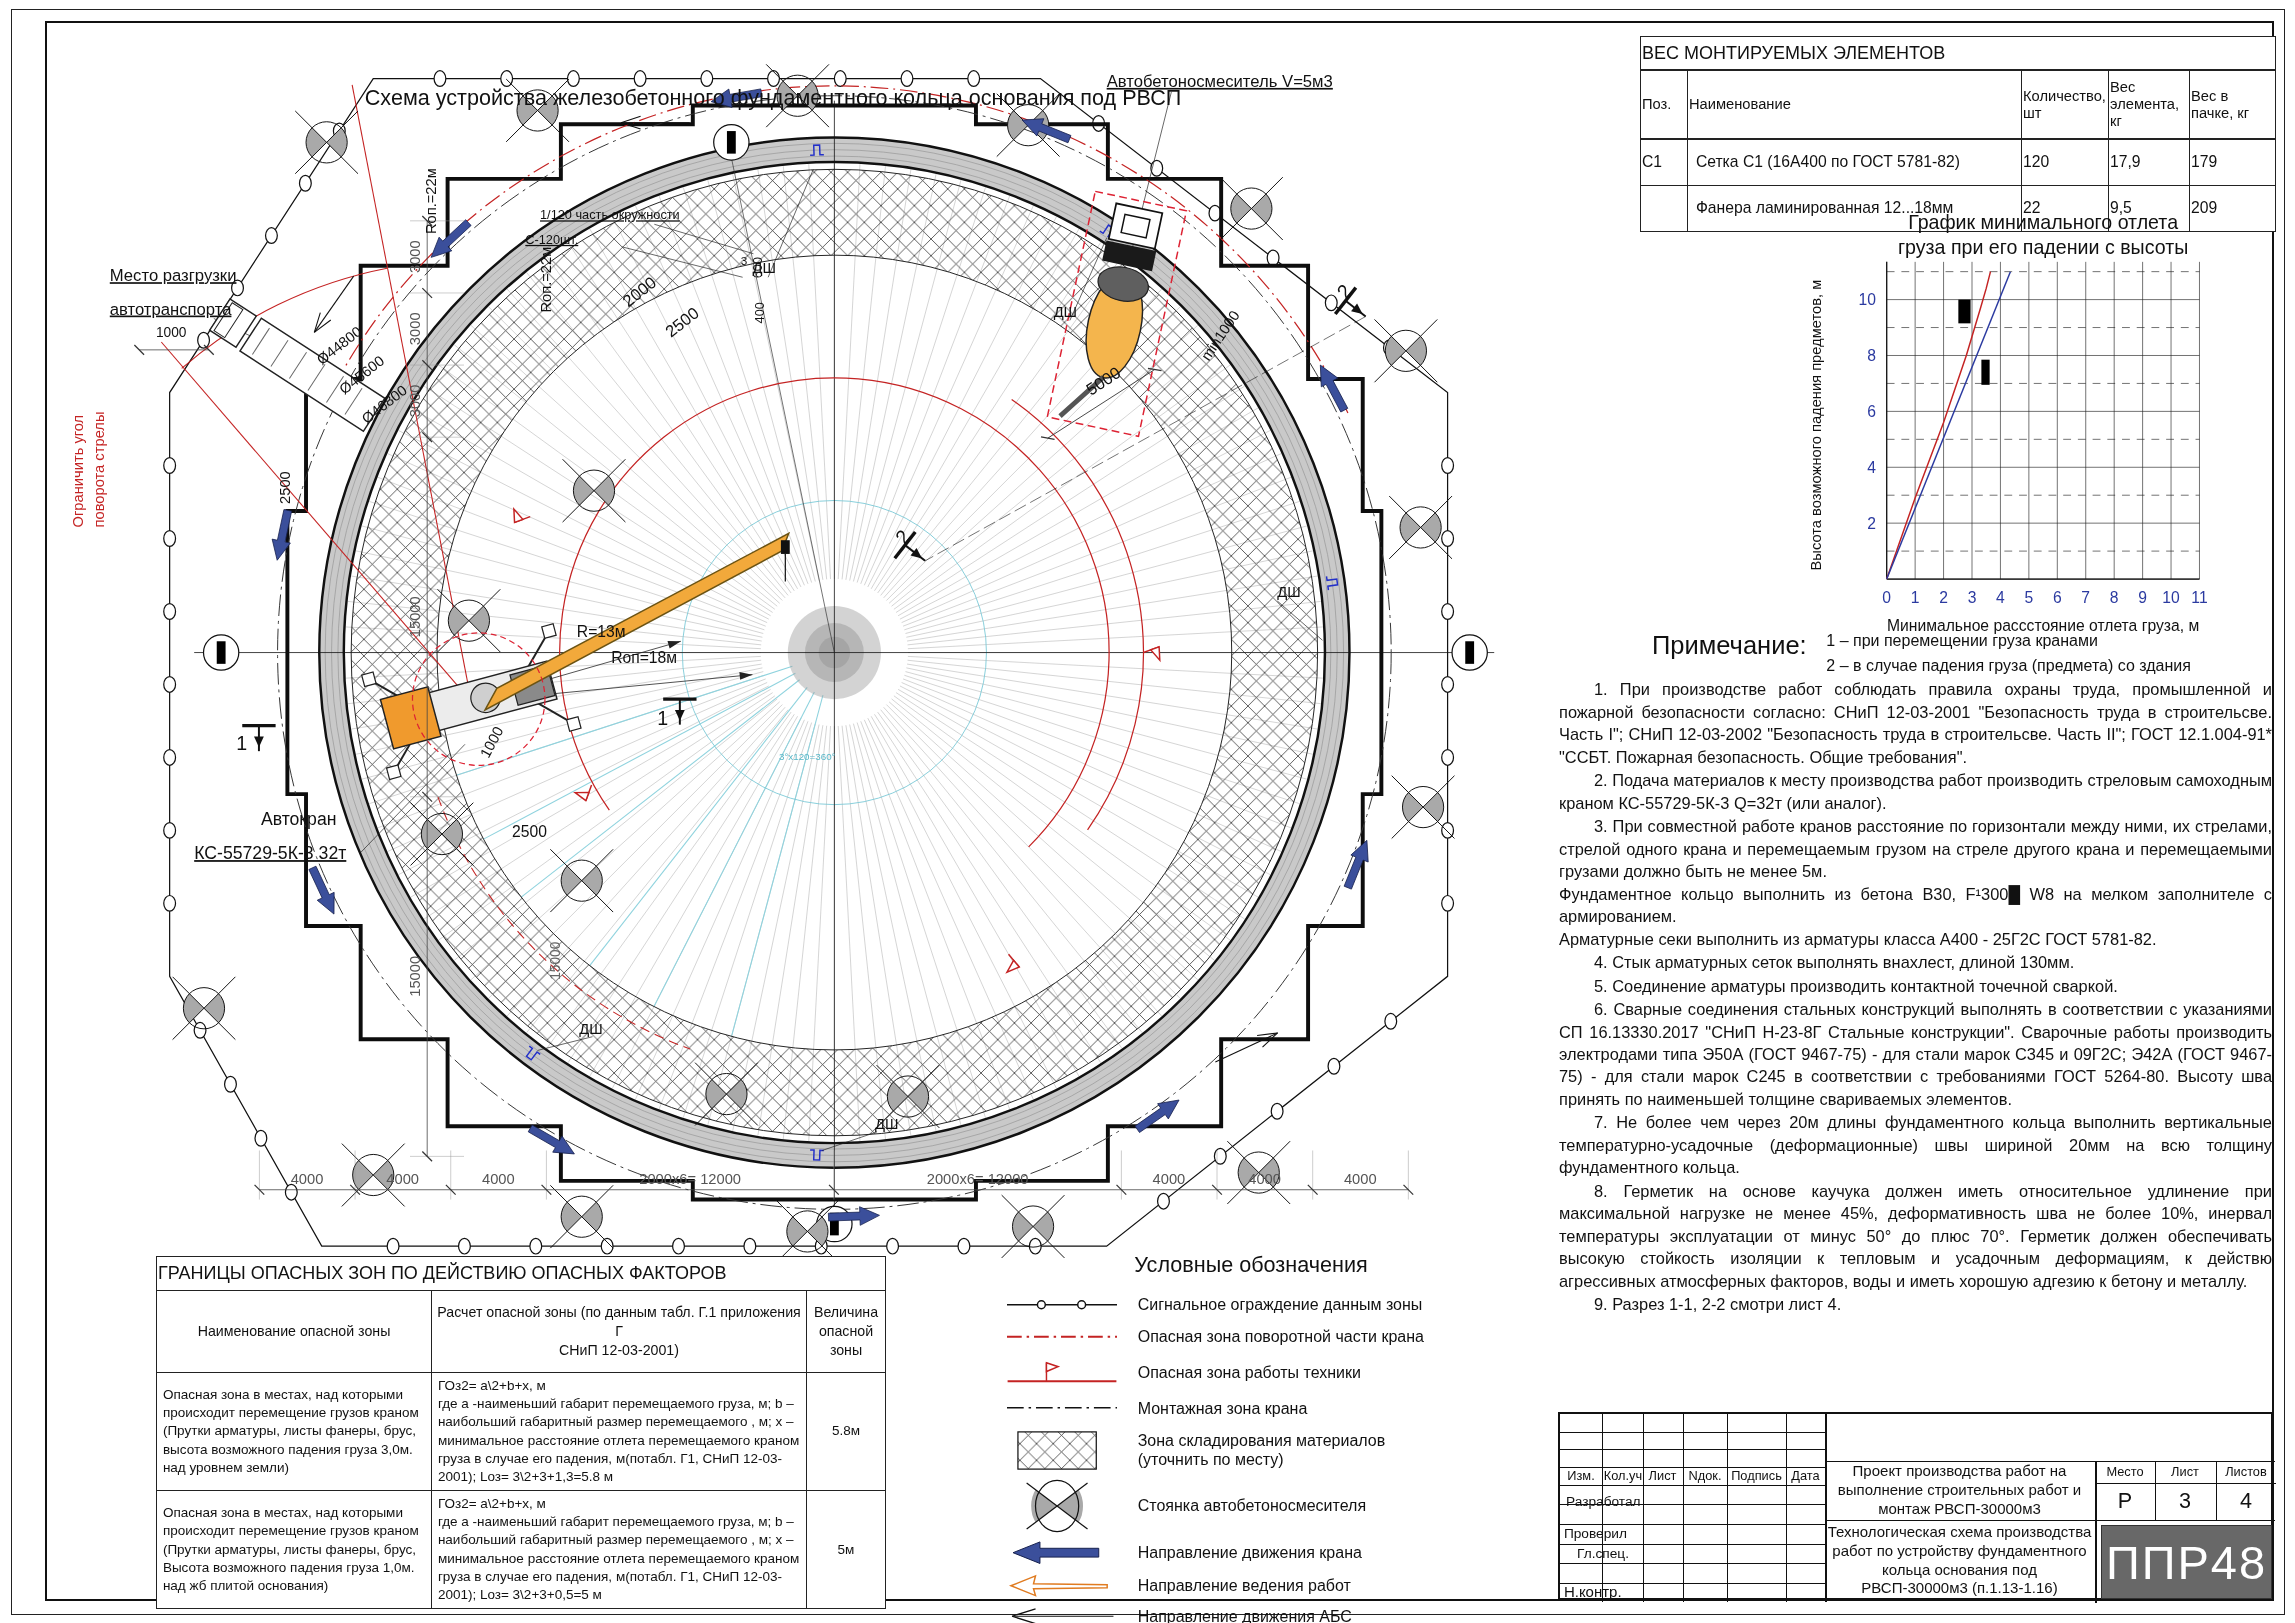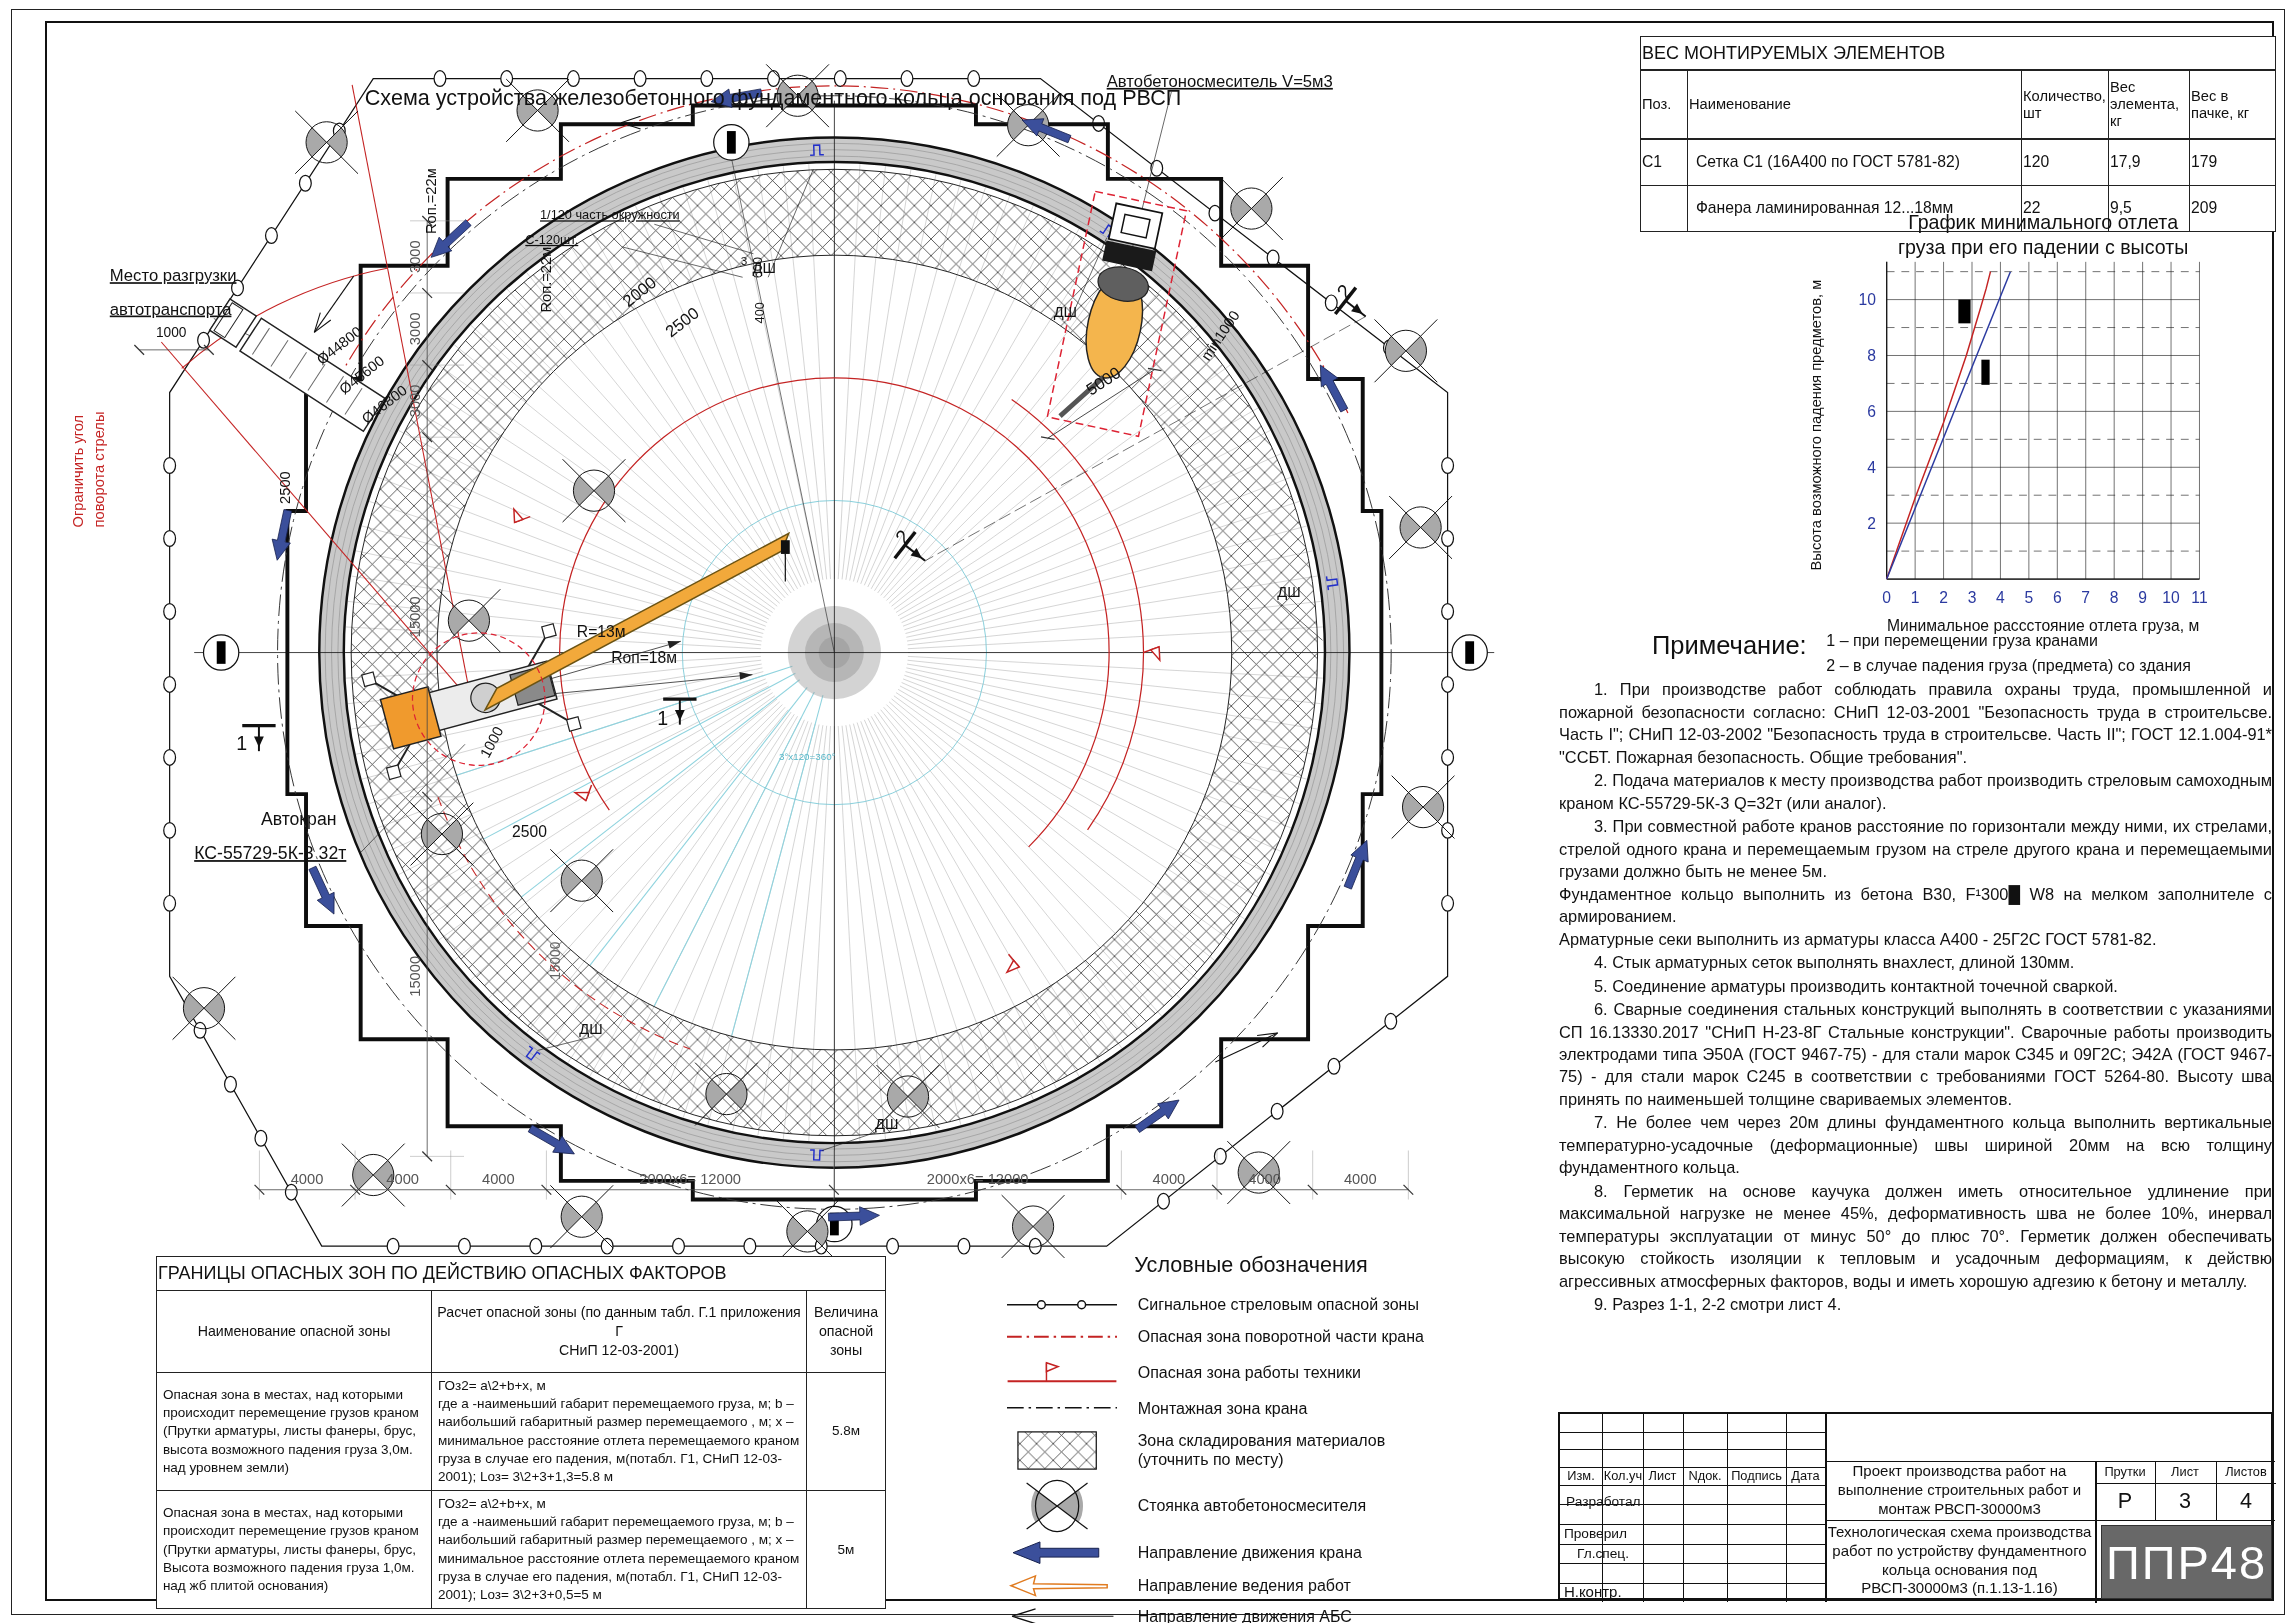--- a/index.html
+++ b/index.html
@@ -814,21 +814,21 @@
 
 <div class="abs" id="legend">
   <div id="legend-title">Условные обозначения</div>
 
   <div class="lrow">
     <svg class="licon" width="118" height="27.5" viewBox="0 0 240 56">
       <line x1="8" y1="28" x2="232" y2="28" stroke="#111" stroke-width="3"></line>
       <circle cx="78" cy="28" r="8" fill="#fff" stroke="#111" stroke-width="3"></circle>
       <circle cx="160" cy="28" r="8" fill="#fff" stroke="#111" stroke-width="3"></circle>
     </svg>
-    <span class="ltext">Сигнальное стреловым опасной зоны</span>
+    <span class="ltext">Сигнальное ограждение данным зоны</span>
   </div>
   <div class="lrow">
     <svg class="licon" width="118" height="27.5" viewBox="0 0 240 56">
       <line x1="8" y1="28" x2="232" y2="28" stroke="#c42323" stroke-width="4" stroke-dasharray="30 10 5 10"></line>
     </svg>
     <span class="ltext">Опасная зона поворотной части крана</span>
   </div>
   <div class="lrow">
     <svg class="licon" width="118" height="34" viewBox="0 0 240 70">
       <line x1="8" y1="52" x2="232" y2="52" stroke="#c42323" stroke-width="4"></line>
@@ -915,21 +915,21 @@
   <div class="tb-line" style="left:265px;top:47px;width:450px;height:1.2px"></div>
   <div class="tb-line" style="left:535px;top:47px;width:1.5px;height:142px"></div>
   <div class="tb-line" style="left:265px;top:106px;width:450px;height:1.2px"></div>
 
   <div class="tb-cell" style="left:267px;top:49px;width:265px;height:55px;font-size:15px">Проект производства работ на выполнение строительных работ и монтаж РВСП-30000м3</div>
   <div class="tb-cell" style="left:267px;top:107px;width:265px;height:79px;font-size:15px">Технологическая схема производства работ по устройству фундаментного кольца основания под РВСП-30000м3 (п.1.13-1.16)</div>
 
   <div class="tb-line" style="left:595px;top:47px;width:1px;height:59px"></div>
   <div class="tb-line" style="left:656px;top:47px;width:1px;height:59px"></div>
   <div class="tb-line" style="left:535px;top:69px;width:181px;height:0.7px"></div>
-  <div class="tb-cell" style="left:535px;top:47px;width:60px;height:22px">Прутки</div>
+  <div class="tb-cell" style="left:535px;top:47px;width:60px;height:22px">Место</div>
   <div class="tb-cell" style="left:595px;top:47px;width:60px;height:22px">Лист</div>
   <div class="tb-cell" style="left:656px;top:47px;width:60px;height:22px">Листов</div>
   <div class="tb-cell" style="left:535px;top:69px;width:60px;height:37px;font-size:21.6px">Р</div>
   <div class="tb-cell" style="left:595px;top:69px;width:60px;height:37px;font-size:21.6px">3</div>
   <div class="tb-cell" style="left:656px;top:69px;width:60px;height:37px;font-size:21.6px">4</div>
 
   <div id="tb-logo" style="left:541px;top:111px;width:169px;height:72px">ППР48</div>
 </div>
 
 

